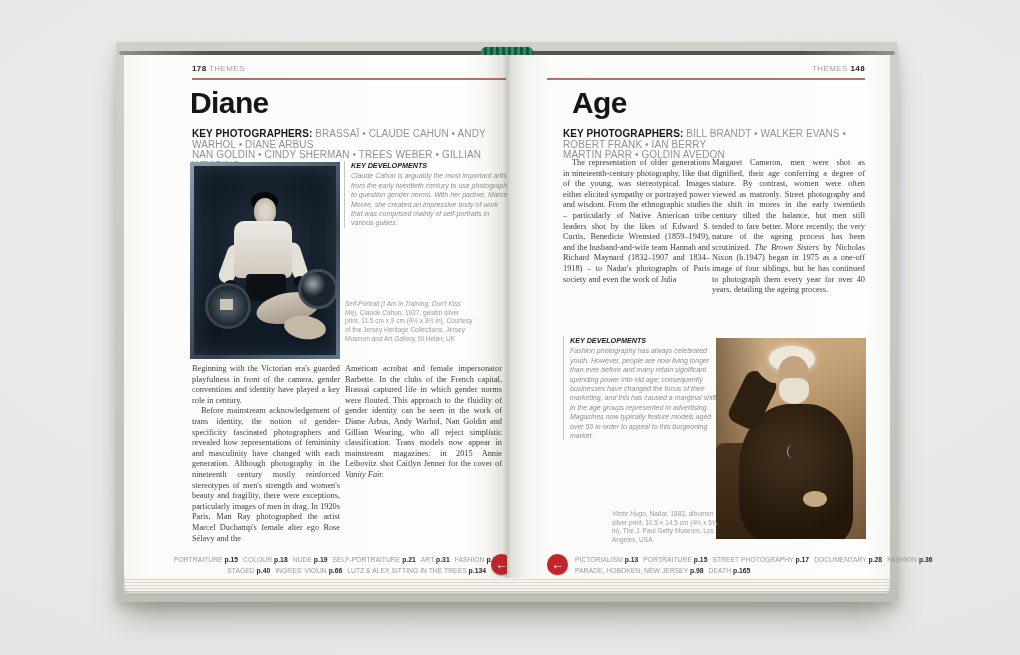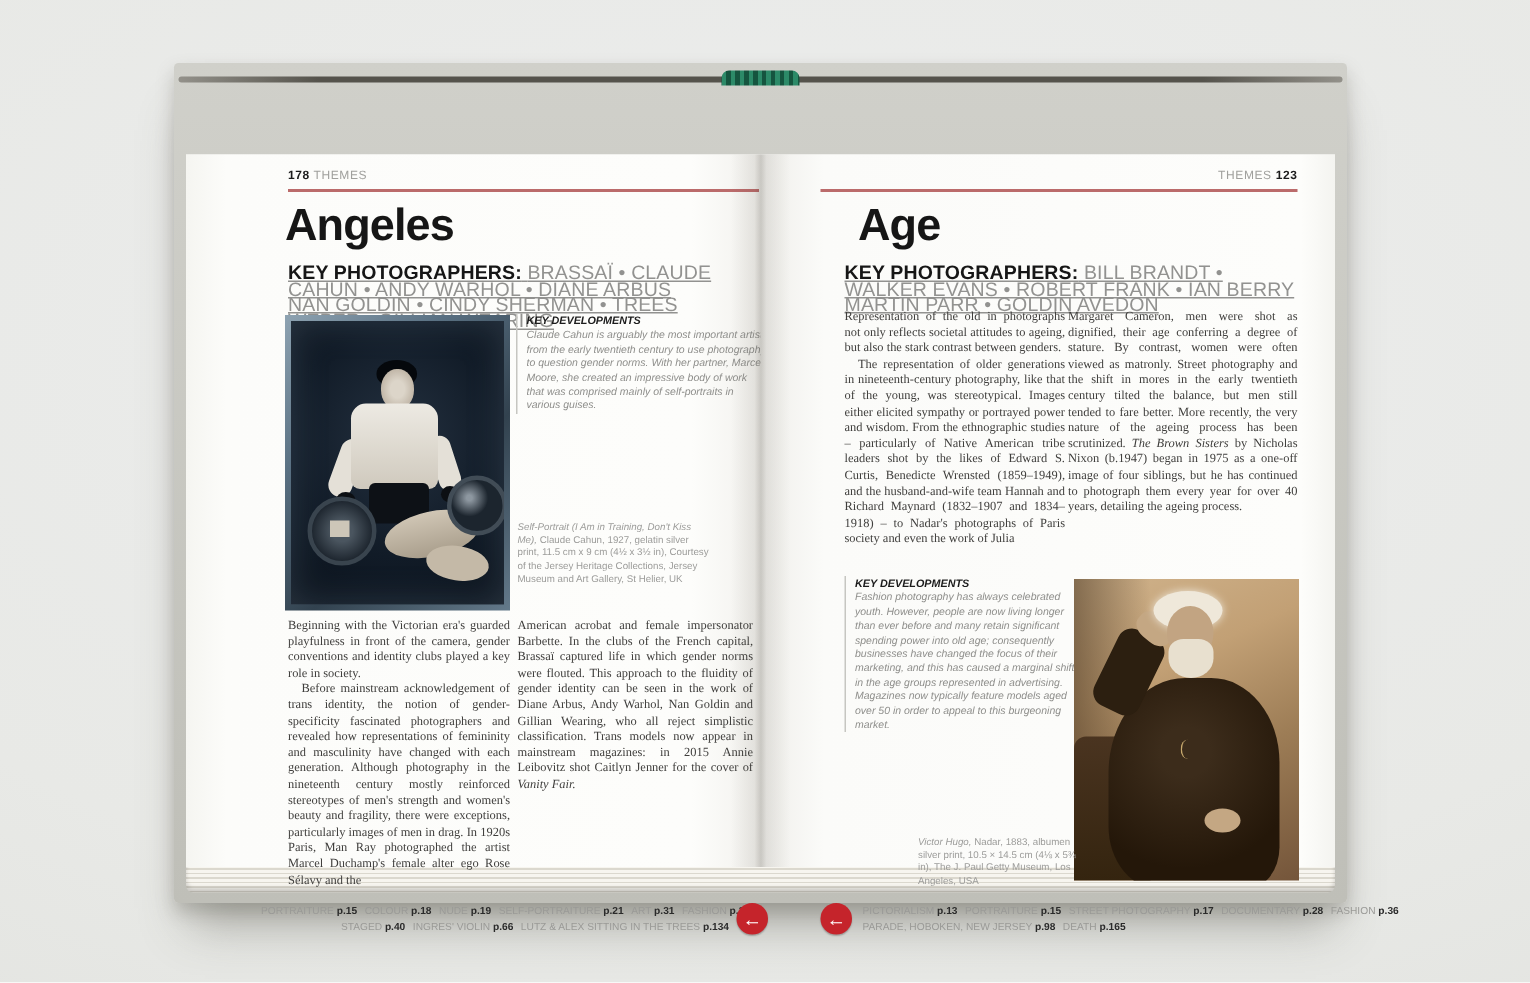--- a/index.html
+++ b/index.html
@@ -11,33 +11,33 @@
     box-shadow:0 24px 30px -10px rgba(92,90,80,.45),0 6px 12px rgba(92,90,80,.28);}
   .top-seam{position:absolute;left:3px;right:3px;top:9px;height:4px;border-radius:2px;
     background:linear-gradient(90deg,#93918a,#55534c 12%,#55534c 88%,#93918a);}
   .stitch-top{position:absolute;left:calc(50% - 26px);top:5px;width:52px;height:10px;border-radius:5px 5px 0 0;
     background:repeating-linear-gradient(90deg,#2c8a68 0 3px,#15553f 3px 6px);}
   .stitch-bottom{position:absolute;left:calc(50% - 42px);bottom:15px;width:96px;height:9px;border-radius:3px;opacity:.9;
     background:repeating-linear-gradient(90deg,#1f6e55 0 4px,#123f31 4px 7px,#4a2420 7px 9px);}
   .page-stack{position:absolute;left:8px;right:8px;bottom:7px;height:18px;border-radius:0 0 5px 5px;
     background:repeating-linear-gradient(180deg,#f7f5ef 0 2px,#dbd8ce 2px 3px);
     box-shadow:inset 0 -3px 3px rgba(0,0,0,.18);}
-  .spread{position:absolute;left:8px;right:8px;top:13px;bottom:24px;display:flex;background:#fcfcfa;margin-top:48px;}
+  .spread{position:absolute;left:8px;right:8px;top:13px;bottom:24px;display:flex;background:#fcfcfa;}
   .page{position:relative;width:50%;height:100%;}
   .page-left{background:linear-gradient(90deg,#f5f5f1 0%,#fcfcfa 7%,#fdfdfb 88%,#f2f1ed 100%);}
   .page-right{background:linear-gradient(90deg,#efeeea 0%,#fbfbf9 11%,#fdfdfb 94%,#f4f4f0 100%);}
   .gutter{position:absolute;left:calc(50% - 20px);top:0;bottom:0;width:40px;pointer-events:none;
     background:linear-gradient(90deg,rgba(60,55,45,0) 0%,rgba(60,55,45,.09) 40%,rgba(60,55,45,.22) 50%,rgba(60,55,45,.09) 60%,rgba(60,55,45,0) 100%);}
 
   
   .ph-header{position:absolute;top:9px;font-size:8px;letter-spacing:.4px;color:#a0a09d;}
   .ph-header b{color:#1c1c1c;}
   .rule{position:absolute;top:23px;height:1.5px;background:#bb6b6b;}
   .title{position:absolute;top:31px;font-size:30px;font-weight:bold;color:#161616;letter-spacing:-.6px;}
-  .kp{position:absolute;top:74px;font-size:13px;line-height:10.5px;color:#929290;letter-spacing:.1px;text-decoration:underline;}
+  .kp{position:absolute;top:74px;font-size:10px;line-height:10.5px;color:#929290;letter-spacing:.1px;}
   .kp-label{font-weight:bold;color:#161616;}
   .keydev{position:absolute;border-left:1px solid #c6c6c1;padding-left:6px;font-size:7px;line-height:9.4px;color:#8f8f8c;font-style:italic;}
   .keydev-title{font-weight:bold;color:#1c1c1c;font-size:7.2px;margin-bottom:1px;}
   .caption{position:absolute;font-size:6.5px;line-height:8.7px;color:#9c9c9a;}
   .caption i{font-style:italic;}
   .body-cols{position:absolute;display:flex;}
   .bcol{font-family:"Liberation Serif",serif;font-size:8.3px;line-height:10.6px;color:#3f3e3c;text-align:justify;}
   .bcol p{margin:0;}
   .bcol p.indent{text-indent:9px;}
   .nav-text{position:absolute;font-size:6.8px;line-height:10.5px;color:#9a9a97;}
@@ -101,21 +101,21 @@
     <div class="page-stack"></div>
 
     <div class="spread">
 
       <div class="page page-left">
         <div class="ph-header" style="left:68px;">
           <b>178</b>
           <span>THEMES</span>
         </div>
         <div class="rule" style="left:68px;width:314px;"></div>
-        <div class="title" style="left:66px;">Angeles</div>
+        <div class="title" style="left:66px;">Diane</div>
 
         <div class="kp" style="left:68px;width:305px;">
           <span class="kp-label">KEY PHOTOGRAPHERS:</span>
           <span>BRASSAÏ • CLAUDE CAHUN • ANDY WARHOL • DIANE ARBUS</span>
           <div>NAN GOLDIN • CINDY SHERMAN • TREES WEBER • GILLIAN WEARING</div>
         </div>
 
         <div class="photo-cahun">
           <div class="pc-inner">
             <div class="pc-hair"></div>
@@ -139,52 +139,51 @@
           <div class="keydev-title">KEY DEVELOPMENTS</div>
           <div>Claude Cahun is arguably the most important artist from the early twentieth century to use photography to question gender norms. With her partner, Marcel Moore, she created an impressive body of work that was comprised mainly of self-portraits in various guises.</div>
         </div>
 
         <div class="caption" style="left:221px;top:245px;width:128px;">
           <i>Self-Portrait (I Am in Training, Don't Kiss Me),</i><span> Claude Cahun, 1927, gelatin silver print, 11.5 cm x 9 cm (4½ x 3½ in), Courtesy of the Jersey Heritage Collections, Jersey Museum and Art Gallery, St Helier, UK</span>
         </div>
 
         <div class="body-cols" style="left:68px;top:309px;width:310px;gap:5px;">
           <div class="bcol" style="width:148px;">
-            <p>Beginning with the Victorian era's guarded playfulness in front of the camera, gender conventions and identity clubs played a key role in society.</p>
+            <p>Beginning with the Victorian era's guarded playfulness in front of the camera, gender conventions and identity have played a key role in century.</p>
             <p class="indent">Before mainstream acknowledgement of trans identity, the notion of gender-specificity fascinated photographers and revealed how representations of femininity and masculinity have changed with each generation. Although photography in the nineteenth century mostly reinforced stereotypes of men's strength and women's beauty and fragility, there were exceptions, particularly images of men in drag. In 1920s Paris, Man Ray photographed the artist Marcel Duchamp's female alter ego Rose Sélavy and the</p>
           </div>
           <div class="bcol" style="width:157px;">
             <p><span>American acrobat and female impersonator Barbette. In the clubs of the French capital, Brassaï captured life in which gender norms were flouted. This approach to the fluidity of gender identity can be seen in the work of Diane Arbus, Andy Warhol, Nan Goldin and Gillian Wearing, who all reject simplistic classification. Trans models now appear in mainstream magazines: in 2015 Annie Leibovitz shot Caitlyn Jenner for the cover of </span><i>Vanity Fair.</i></p>
           </div>
         </div>
 
         <div class="nav-text" style="left:50px;top:500px;width:312px;text-align:right;">
             <div class="nav-row"><span class="nav-item"><span class="nav-label">PORTRAITURE</span> <span class="nav-page">p.15</span></span><span class="nav-item"><span class="nav-label">COLOUR</span> <span class="nav-page">p.18</span></span><span class="nav-item"><span class="nav-label">NUDE</span> <span class="nav-page">p.19</span></span><span class="nav-item"><span class="nav-label">SELF-PORTRAITURE</span> <span class="nav-page">p.21</span></span><span class="nav-item"><span class="nav-label">ART</span> <span class="nav-page">p.31</span></span><span class="nav-item"><span class="nav-label">FASHION</span> <span class="nav-page">p.36</span></span></div>
             <div class="nav-row"><span class="nav-item"><span class="nav-label">STAGED</span> <span class="nav-page">p.40</span></span><span class="nav-item"><span class="nav-label">INGRES' VIOLIN</span> <span class="nav-page">p.66</span></span><span class="nav-item"><span class="nav-label">LUTZ &amp; ALEX SITTING IN THE TREES</span> <span class="nav-page">p.134</span></span></div>
           </div>
         <div class="nav-arrow" style="left:367px;top:499px;">←</div>
       </div>
 
       <div class="page page-right">
         <div class="ph-header" style="left:40px;width:318px;text-align:right;">
           <span>THEMES</span>
-          <b>123</b>
+          <b>148</b>
         </div>
         <div class="rule" style="left:40px;width:318px;"></div>
         <div class="title" style="left:65px;">Age</div>
 
         <div class="kp" style="left:56px;width:305px;">
           <span class="kp-label">KEY PHOTOGRAPHERS:</span>
           <span>BILL BRANDT • WALKER EVANS • ROBERT FRANK • IAN BERRY</span>
           <div>MARTIN PARR • GOLDIN AVEDON</div>
         </div>
 
         <div class="body-cols" style="left:56px;top:103px;width:303px;gap:2px;">
           <div class="bcol" style="width:147px;">
-            <p>Representation of the old in photographs not only reflects societal attitudes to ageing, but also the stark contrast between genders.</p>
             <p class="indent">The representation of older generations in nineteenth-century photography, like that of the young, was stereotypical. Images either elicited sympathy or portrayed power and wisdom. From the ethnographic studies – particularly of Native American tribe leaders shot by the likes of Edward S. Curtis, Benedicte Wrensted (1859–1949), and the husband-and-wife team Hannah and Richard Maynard (1832–1907 and 1834–1918) – to Nadar's photographs of Paris society and even the work of Julia</p>
           </div>
           <div class="bcol" style="width:153px;">
             <p><span>Margaret Cameron, men were shot as dignified, their age conferring a degree of stature. By contrast, women were often viewed as matronly. Street photography and the shift in mores in the early twentieth century tilted the balance, but men still tended to fare better. More recently, the very nature of the ageing process has been scrutinized. </span><i>The Brown Sisters</i><span> by Nicholas Nixon (b.1947) began in 1975 as a one-off image of four siblings, but he has continued to photograph them every year for over 40 years, detailing the ageing process.</span></p>
           </div>
         </div>
 
         <div class="keydev" style="left:56px;top:281px;width:152px;">
           <div class="keydev-title">KEY DEVELOPMENTS</div>
           <div>Fashion photography has always celebrated youth. However, people are now living longer than ever before and many retain significant spending power into old age; consequently businesses have changed the focus of their marketing, and this has caused a marginal shift in the age groups represented in advertising. Magazines now typically feature models aged over 50 in order to appeal to this burgeoning market.</div>

